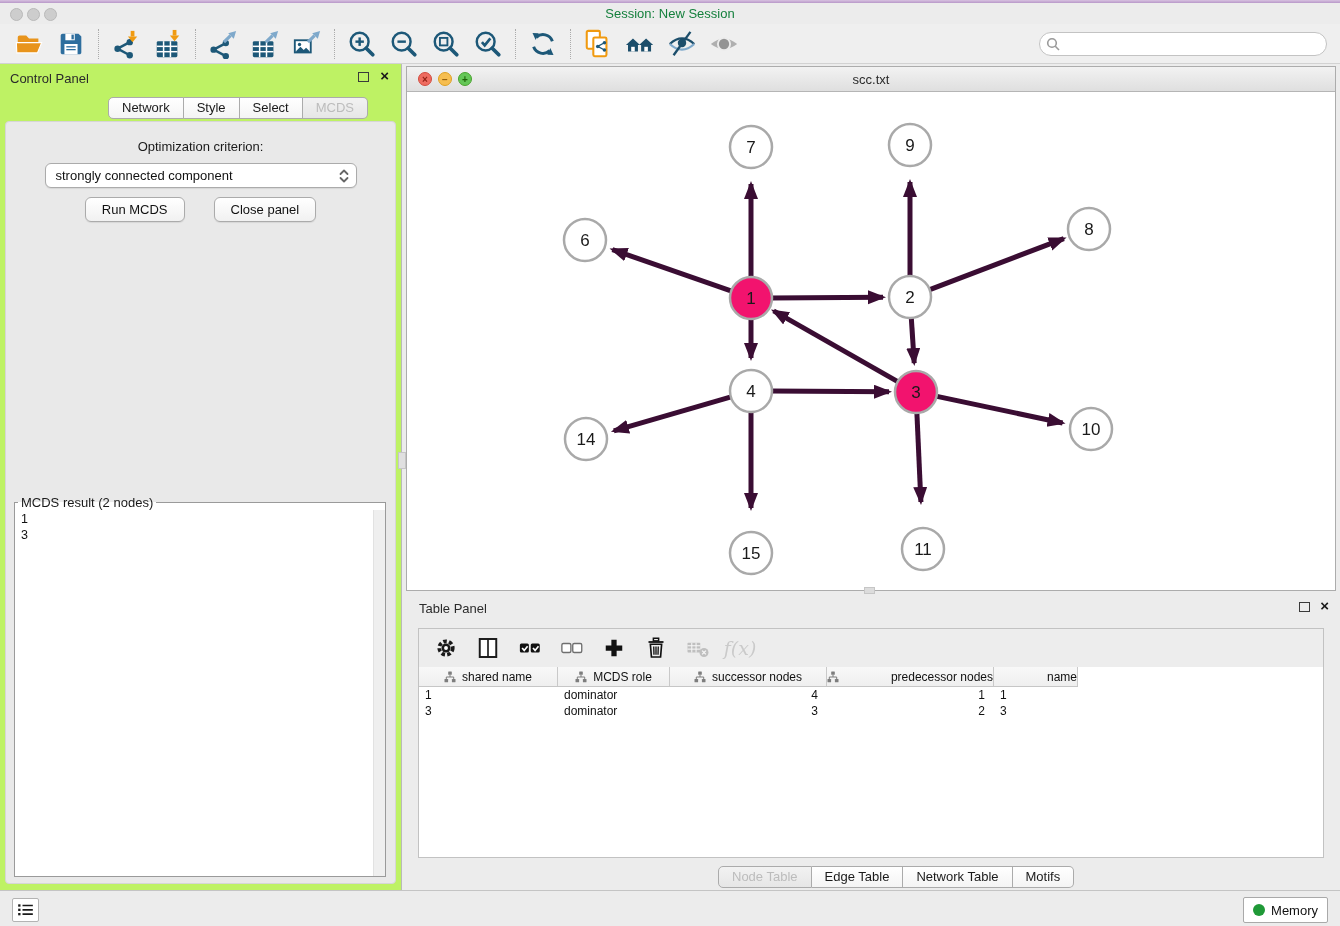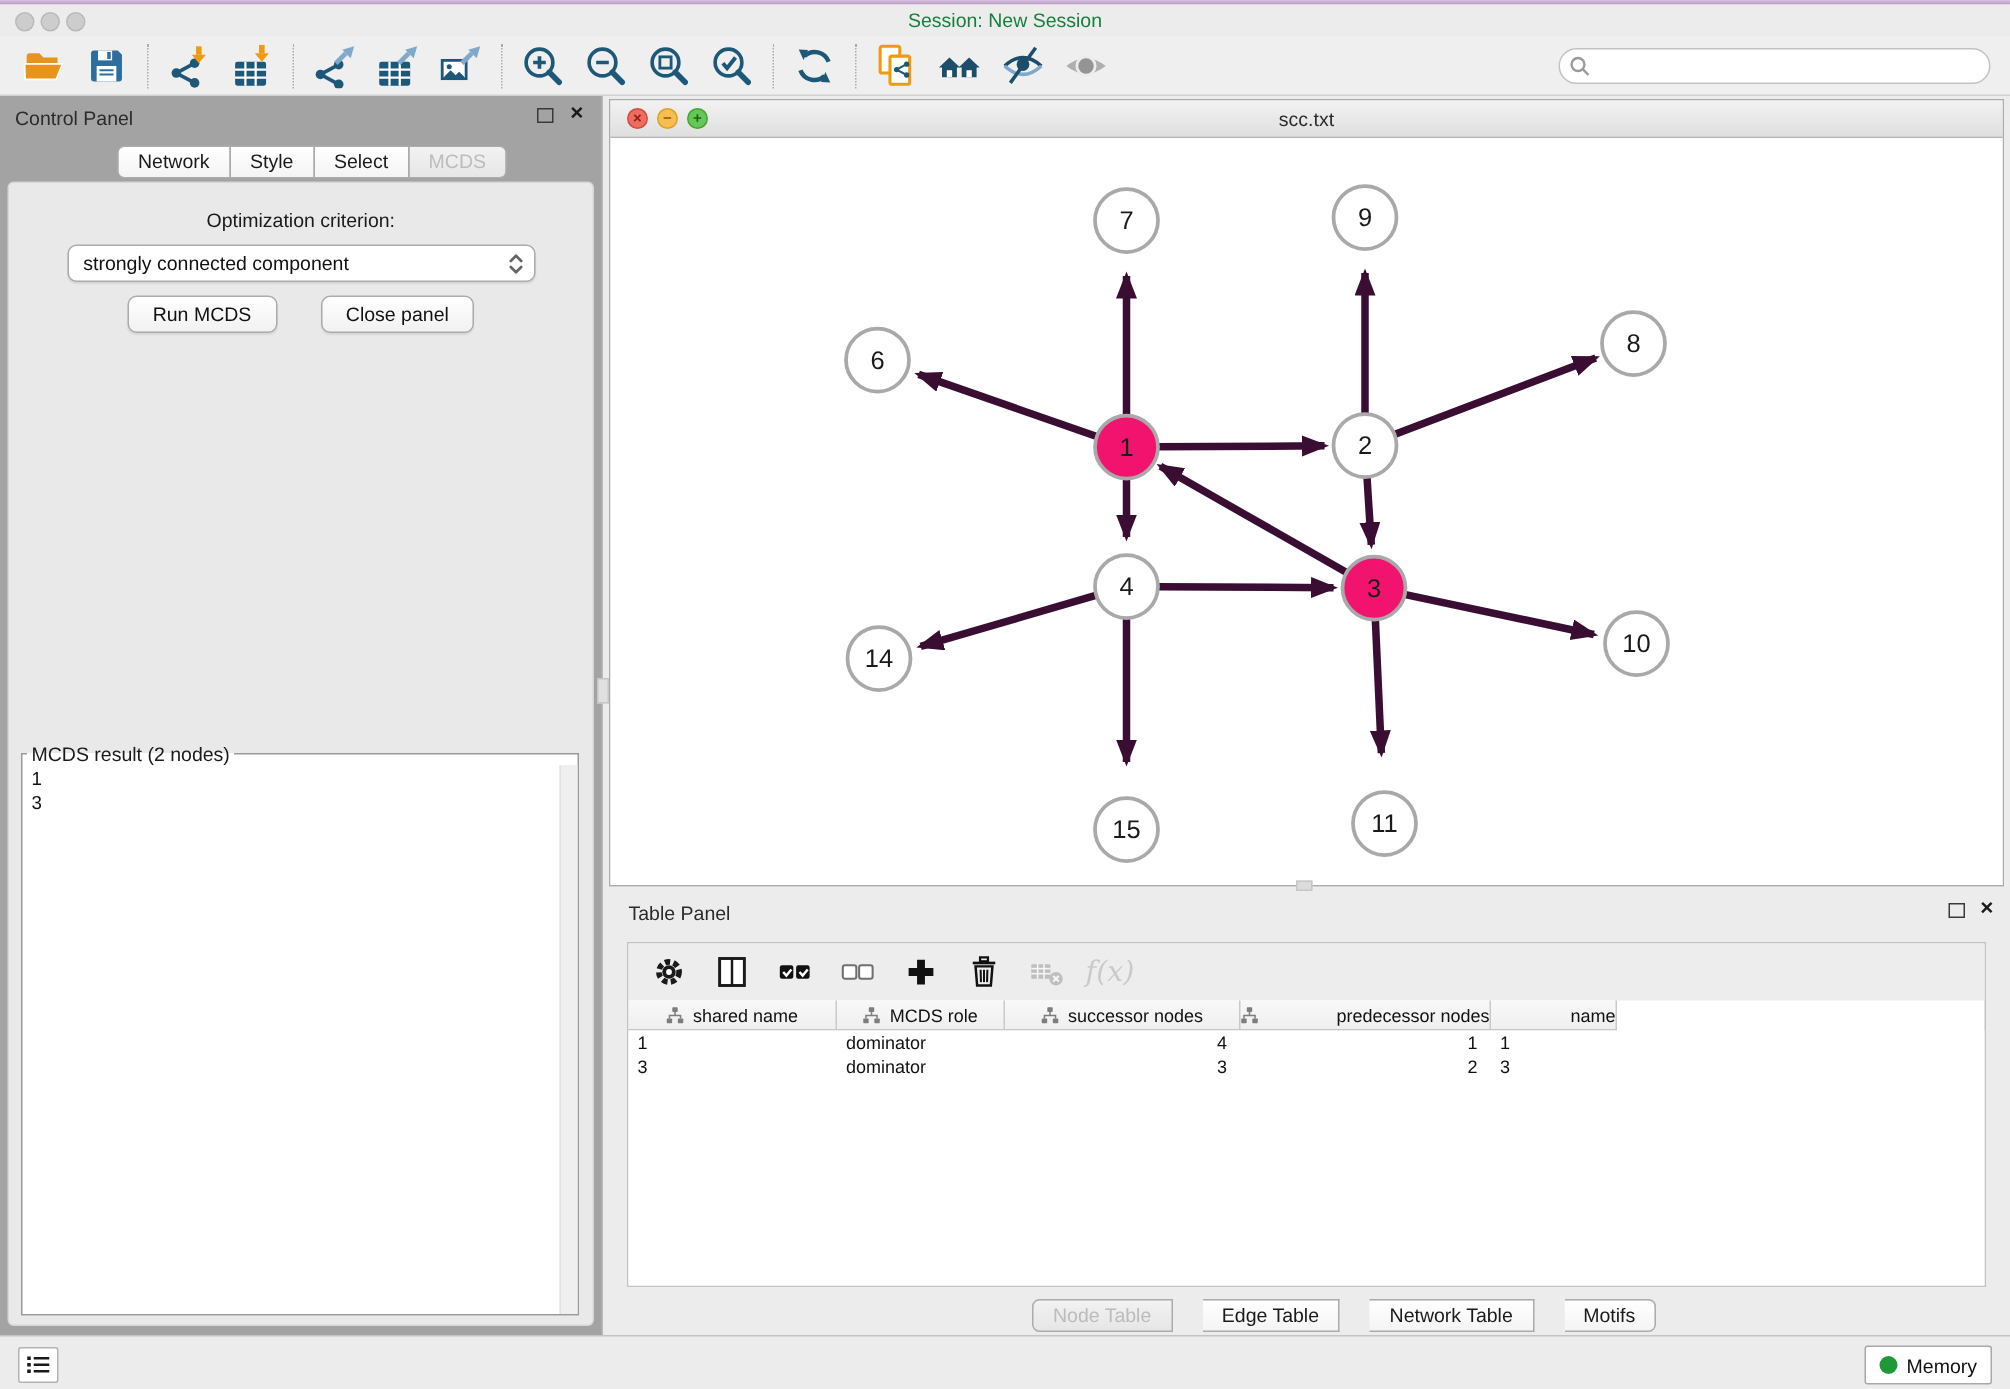--- a/index.html
+++ b/index.html
@@ -27,33 +27,33 @@
   .toolbtn svg { width:30px; height:30px; }
   .toolbtn.disabled { opacity:.9; }
   .tsep { width:1px; height:30px; border-left:1px dotted #ABABAB; margin:0 6px; flex:0 0 auto; }
   .searchwrap { margin-left:auto; margin-right:13px; position:relative; }
   .searchwrap svg { position:absolute; left:7px; top:5px; width:14px; height:14px; }
   input.search { width:288px; height:24px; border:1px solid #C3C3C3; border-radius:12px;
     background:#fff; padding-left:26px; font-size:12px; outline:none; }
 
   
   .control-panel { position:absolute; left:0; top:64px; width:402px; height:826px;
-    background:#a3a3a3; border-right:1px solid #B9B9B9; }
+    background:#bef264; border-right:1px solid #B9B9B9; }
   .panel-head { position:absolute; left:0; top:0; width:100%; height:28px; }
   .panel-head .ptitle { position:absolute; left:10px; top:7px; font-size:13px; color:#2B2B2B; }
   .float-ico { position:absolute; top:8px; width:11px; height:10px; border:1.5px solid #3A3A3A; }
   .close-ico { position:absolute; top:3px; font-size:15px; font-weight:bold; color:#1A1A1A; }
   .cp-float{ right:32px } .cp-close{ right:12px }
 
   .tabrow { position:absolute; display:flex; }
   .cp-tabs { left:78px; top:33px; }
   .tab { height:22px; line-height:20px; padding:0 13px; font-size:13px; color:#1A1A1A;
     background:linear-gradient(#FFFFFF,#F4F4F4); border:1px solid #ABABAB; border-left:none;
     cursor:default; white-space:nowrap; }
-  .tab:first-child { border-left:1px solid #ABABAB; border-radius:5px 0 0 5px; }
+  .tab:first-child { border-left:1px solid #ABABAB; border-radius:5px 0 0 5px;margin-left:30px; }
   .tab:last-child { border-radius:0 5px 5px 0; }
   .tab.active { background:linear-gradient(#F2F2F2,#E6E6E6); color:#BCBCBC; }
 
   .cp-content { position:absolute; left:5px; right:5px; top:57px; bottom:6px;
     background:#E9E9E9; border:1px solid #D6D6D6; border-radius:4px; }
   .opt-label { margin-top:17px; text-align:center; font-size:13px; color:#1A1A1A; }
   .selectbox { position:relative; margin:9px auto 0; width:312px; height:25px; background:#fff;
     border:1px solid #ABABAB; border-radius:6px; font-size:13px; line-height:23px;
     padding-left:10px; color:#111; box-shadow:0 1px 1px rgba(0,0,0,.08); }
   .selectbox svg { position:absolute; right:5px; top:3px; width:14px; height:18px; }
@@ -105,21 +105,21 @@
   .thead { position:absolute; left:0; top:38px; height:20px; display:flex;
     background:linear-gradient(#F8F8F8,#EFEFEF); border-bottom:1px solid #C6C6C6; }
   .th { display:flex; align-items:center; justify-content:center; gap:6px;
     border-right:1px solid #C9C9C9; font-size:12px; color:#111; }
   .th svg { width:12px; height:12px; }
   .tbody { position:absolute; left:0; top:58px; right:0; bottom:0; background:#fff; }
   .trow { display:flex; height:16px; line-height:16px; font-size:12px; color:#111; }
   .td { overflow:hidden; white-space:nowrap; }
   .td.left { text-align:left; padding-left:6px; }
   .td.right { text-align:right; padding-right:9px; }
-  .tp-tabs { left:283px; top:271px;gap:20px; }
+  .tp-tabs { left:283px; top:271px; }
 
   
   .statusbar { position:absolute; left:0; top:890px; width:1340px; height:36px;
     background:#ECECEC; border-top:1px solid #C4C4C4;padding-left:13px; }
   .list-btn { position:absolute; left:12px; top:7px; width:27px; height:24px; background:#fff;
     border:1px solid #B3B3B3; border-radius:2px; display:flex; align-items:center; justify-content:center; }
   .list-btn svg { width:19px; height:16px; }
   .mem-btn { position:absolute; right:12px; top:6px; height:26px; background:#fff;
     border:1px solid #A9A9A9; border-radius:2px; display:flex; align-items:center; gap:6px;
     padding:0 9px; font-size:13px; color:#111; }

